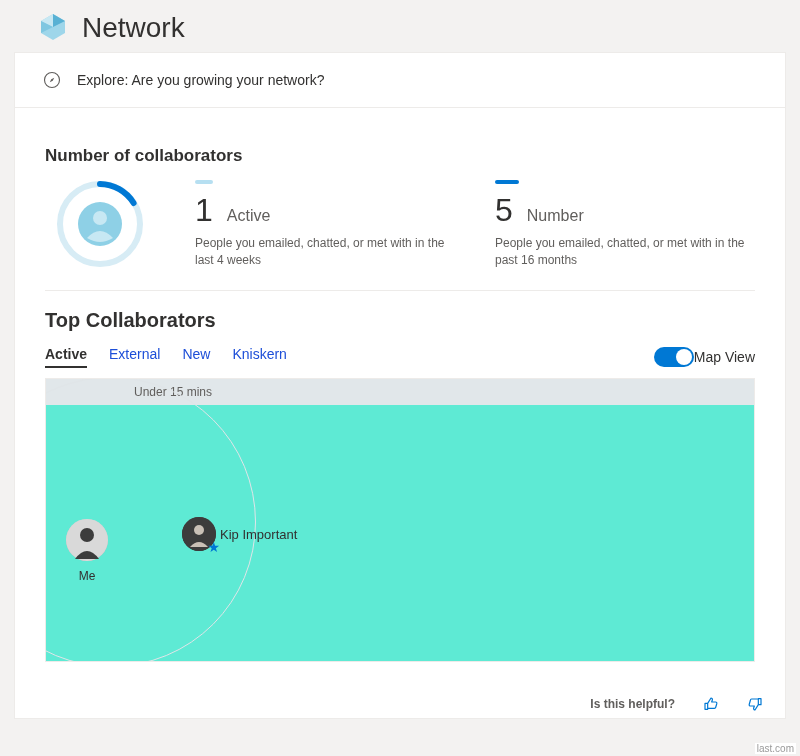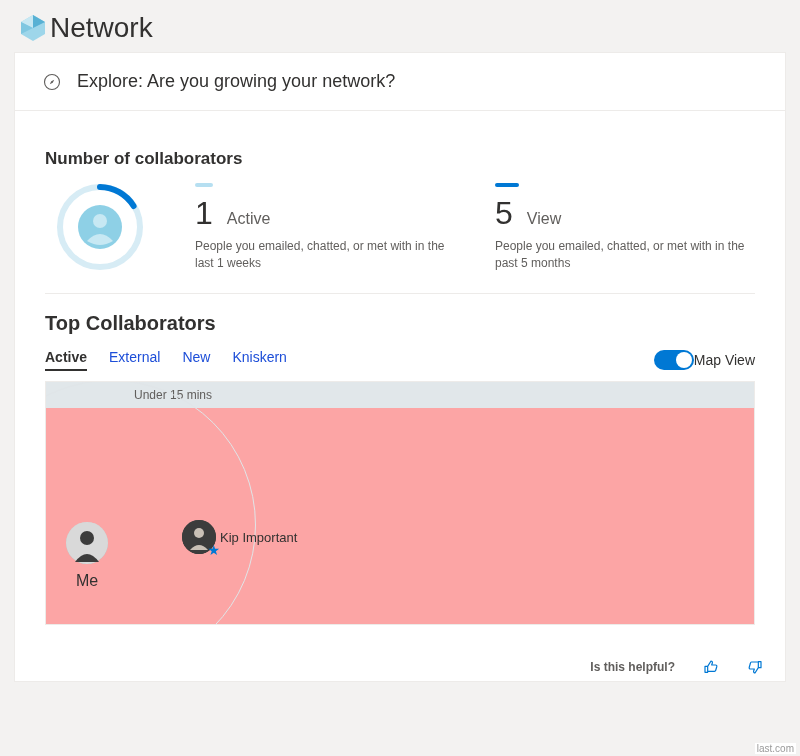--- a/index.html
+++ b/index.html
@@ -6,23 +6,24 @@
     body {
       font-family: "Segoe UI", -apple-system, BlinkMacSystemFont, sans-serif;
       background: #f3f2f1;
       color: #323130;
       width: 800px;
       height: 756px;
       overflow: hidden;
     }
     .header {
       display: flex;
-      align-items: center;
+      align-items: flex-start;
       padding: 12px 18px 8px;
-      gap: 2px;
+      gap: 14px;
+      margin-left: 20px;
     }
     .header-icon svg { display: block; }
     .page-title {
       font-size: 28px;
       font-weight: 400;
       color: #323130;
     }
     .card {
       background: #fff;
       margin: 0 14px;
@@ -30,21 +31,21 @@
     }
     .explore-row {
       display: flex;
       align-items: center;
       padding: 18px 28px;
       border-bottom: 1px solid #edebe9;
       gap: 16px;
     }
     .compass-icon { display:flex; align-items:center; }
     .explore-text {
-      font-size: 18px;
+      font-size: 14px;
       color: #323130;
       text-align: right;
     }
     .section {
       padding: 22px 30px 0;
     }
     .section-title {
       font-size: 17px;
       font-weight: 600;
       color: #323130;
@@ -149,22 +150,22 @@
       background: #fff;
       border-radius: 50%;
     }
     .map-label {
       font-size: 14px;
       color: #323130;
     }
     .map-canvas {
       position: relative;
       margin-top: 10px;
-      height: 244px;
-      background: #fca5a5;
+      height: 284px;
+      background: #5eead4;
       border: 1px solid #edebe9;
       overflow: hidden;
     }
     .map-header-bar {
       height: 26px;
       background: #e1e7ea;
     }
     .ring-label {
       position: absolute;
       top: 6px;
@@ -194,21 +195,21 @@
       position: relative;
       overflow: visible;
     }
     .avatar-me { background: linear-gradient(180deg,#cfcfcf,#a6a6a6); }
     .avatar-kip { background: linear-gradient(180deg,#595959,#2b2b2b); width:34px; height:34px; }
     .star {
       position:absolute; right:-4px; bottom:-4px;
       color:#0078d4; font-size:14px;
     }
     .person-label {
-      font-size: 16px;
+      font-size: 12px;
       color: #323130;
       margin-top: 8px;
     }
     .kip-name {
       position: absolute;
       left: 174px; top: 148px;
       font-size: 13px;
       color: #323130;
       white-space: nowrap;
     }
@@ -277,29 +278,29 @@
           <circle cx="48" cy="42" r="7" fill="#c7e8f3"></circle>
           <path d="M35 62 Q48 48 61 62 Q54 66 48 66 Q42 66 35 62" fill="#c7e8f3"></path>
         </svg>
       </div>
       <div class="stat-block">
         <div class="stat-bar active"></div>
         <div class="stat-top">
           <span class="stat-num">1</span>
           <span class="stat-label">Active</span>
         </div>
-        <p class="stat-desc">People you emailed, chatted, or met with in the last 1 weeks</p>
+        <p class="stat-desc">People you emailed, chatted, or met with in the last 4 weeks</p>
       </div>
       <div class="stat-block">
         <div class="stat-bar total"></div>
         <div class="stat-top">
           <span class="stat-num">5</span>
-          <span class="stat-label">View</span>
+          <span class="stat-label">Number</span>
         </div>
-        <p class="stat-desc">People you emailed, chatted, or met with in the past 5 months</p>
+        <p class="stat-desc">People you emailed, chatted, or met with in the past 16 months</p>
       </div>
     </div>
   </div>
 
   <hr class="divider">
 
   <div class="collab-section">
     <h2 class="collab-header">Top Collaborators</h2>
     <div class="tabs-row">
       <div class="tabs">

